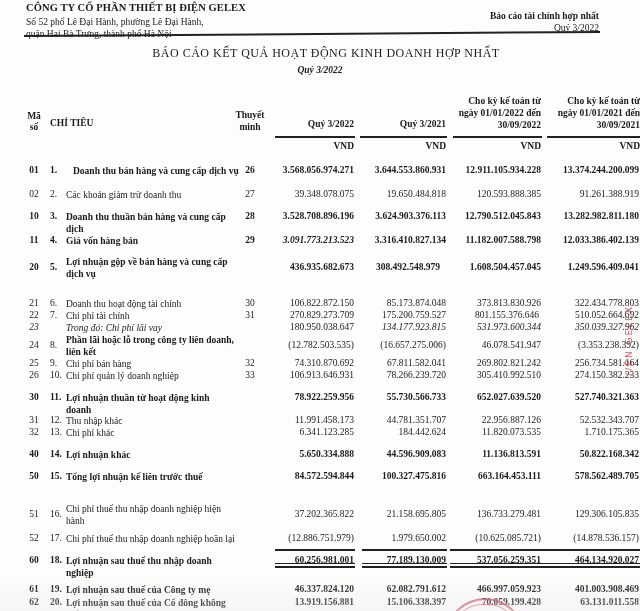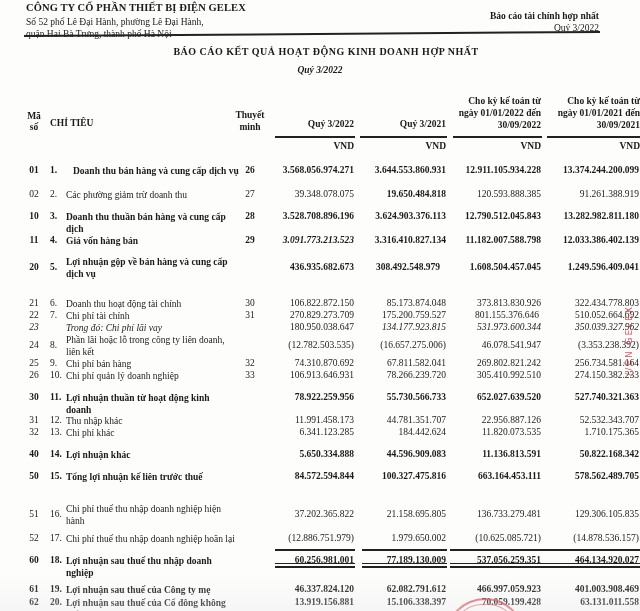--- a/index.html
+++ b/index.html
@@ -6,21 +6,21 @@
   html, body { width: 640px; height: 611px; overflow: hidden; background: #fdfdfc; }
   body { font-family: "Liberation Serif", "DejaVu Serif", serif; color: #1a1a1a; position: relative; }
 
   .company { position: absolute; left: 26px; top: 2px; font-size: 10.5px; font-weight: bold; letter-spacing: 0.1px; }
   .addr1 { position: absolute; left: 26px; top: 17px; font-size: 9.5px; color: #222; }
   .addr2 { position: absolute; left: 26px; top: 29px; font-size: 9.5px; color: #222; }
   .rpt-type { position: absolute; right: 41px; top: 11px; font-size: 9.5px; font-weight: bold; }
   .rpt-q { position: absolute; right: 41px; top: 23px; font-size: 9.5px; }
   .rule-top { position: absolute; left: 24px; right: 40px; top: 35px; height: 2px; background: #222; transform: rotate(-0.4deg); transform-origin: left; }
 
-  .title { position: absolute; left: 0; right: 0; top: 46px; text-align: center; font-size: 10px; font-weight: bold; letter-spacing: 0.5px; padding-left: 12px; }
+  .title { position: absolute; left: 0; right: 0; top: 46px; text-align: center; font-size: 12px; font-weight: normal; letter-spacing: 0.5px; padding-left: 12px; }
   .subtitle { position: absolute; left: 0; right: 0; top: 65px; text-align: center; font-size: 9.5px; font-style: italic; font-weight: bold; }
 
   
   .hdr { position: absolute; font-size: 9.5px; font-weight: bold; }
   .hdr-code { left: 26px; top: 111px; width: 16px; text-align: center; line-height: 11px; }
   .hdr-item { left: 50px; top: 118px; }
   .hdr-note { left: 232px; top: 109px; width: 36px; text-align: center; line-height: 12px; }
   .hdr-col { text-align: right; line-height: 12px; }
   .c1 { left: 272px; width: 82px; }
   .c2 { left: 362px; width: 84px; }
@@ -87,24 +87,24 @@
       <span class="label" style="top: 0px; margin-left: 7px;">Doanh thu bán hàng và cung cấp dịch vụ</span>
       <span class="note" style="top: 0px;">26</span>
       <span class="v col1" style="left: 262px; width: 92px; top: 0px;">3.568.056.974.271</span>
       <span class="v col2" style="left: 350px; width: 96px; top: 0px;">3.644.553.860.931</span>
       <span class="v col3" style="left: 445px; width: 96px; top: 0px;">12.911.105.934.228</span>
       <span class="v col4" style="left: 537px; width: 102px; top: 0px;">13.374.244.200.099</span>
     </div>
     <div class="row" style="top: 189px;">
       <span class="code" style="top: 0px;">02</span>
       <span class="num" style="top: 0px;">2.</span>
-      <span class="label" style="top: 0px;">Các phường giảm trừ doanh thu</span>
+      <span class="label" style="top: 0px;">Các khoản giảm trừ doanh thu</span>
       <span class="note" style="top: 0px;">27</span>
       <span class="v col1" style="left: 262px; width: 92px; top: 0px;">39.348.078.075</span>
-      <span class="v col2" style="left: 350px; width: 96px; top: 0px; font-weight: bold;">19.650.484.818</span>
+      <span class="v col2" style="left: 350px; width: 96px; top: 0px;">19.650.484.818</span>
       <span class="v col3" style="left: 445px; width: 96px; top: 0px;">120.593.888.385</span>
       <span class="v col4" style="left: 537px; width: 102px; top: 0px;">91.261.388.919</span>
     </div>
     <div class="row bold" style="top: 211px;">
       <span class="code" style="top: 0px;">10</span>
       <span class="num" style="top: 0px;">3.</span>
       <span class="label" style="top: 0px;">Doanh thu thuần bán hàng và cung cấp dịch</span>
       <span class="note" style="top: 0px;">28</span>
       <span class="v col1" style="left: 262px; width: 92px; top: 0px;">3.528.708.896.196</span>
       <span class="v col2" style="left: 350px; width: 96px; top: 0px;">3.624.903.376.113</span>
@@ -157,21 +157,21 @@
       <span class="label" style="top: 0px;">Trong đó: Chi phí lãi vay</span>
       <span class="note" style="top: 0px;"></span>
       <span class="v col1" style="left: 262px; width: 92px; top: 0px;">180.950.038.647</span>
       <span class="v col2" style="left: 350px; width: 96px; top: 0px;">134.177.923.815</span>
       <span class="v col3" style="left: 445px; width: 96px; top: 0px;">531.973.600.344</span>
       <span class="v col4" style="left: 537px; width: 102px; top: 0px;">350.039.327.962</span>
     </div>
     <div class="row" style="top: 334px;">
       <span class="code" style="top: 6px;">24</span>
       <span class="num" style="top: 6px;">8.</span>
-      <span class="label" style="top: 0px;">Phần lãi hoặc lỗ trong công ty liên doanh, liên kết</span>
+      <span class="label" style="top: 0px; font-weight: bold;">Phần lãi hoặc lỗ trong công ty liên doanh, liên kết</span>
       <span class="note" style="top: 6px;"></span>
       <span class="v col1" style="left: 262px; width: 92px; top: 6px;">(12.782.503.535)</span>
       <span class="v col2" style="left: 350px; width: 96px; top: 6px;">(16.657.275.006)</span>
       <span class="v col3" style="left: 445px; width: 96px; top: 6px;">46.078.541.947</span>
       <span class="v col4" style="left: 537px; width: 102px; top: 6px;">(3.353.238.392)</span>
     </div>
     <div class="row" style="top: 358px;">
       <span class="code" style="top: 0px;">25</span>
       <span class="num" style="top: 0px;">9.</span>
       <span class="label" style="top: 0px;">Chi phí bán hàng</span>

